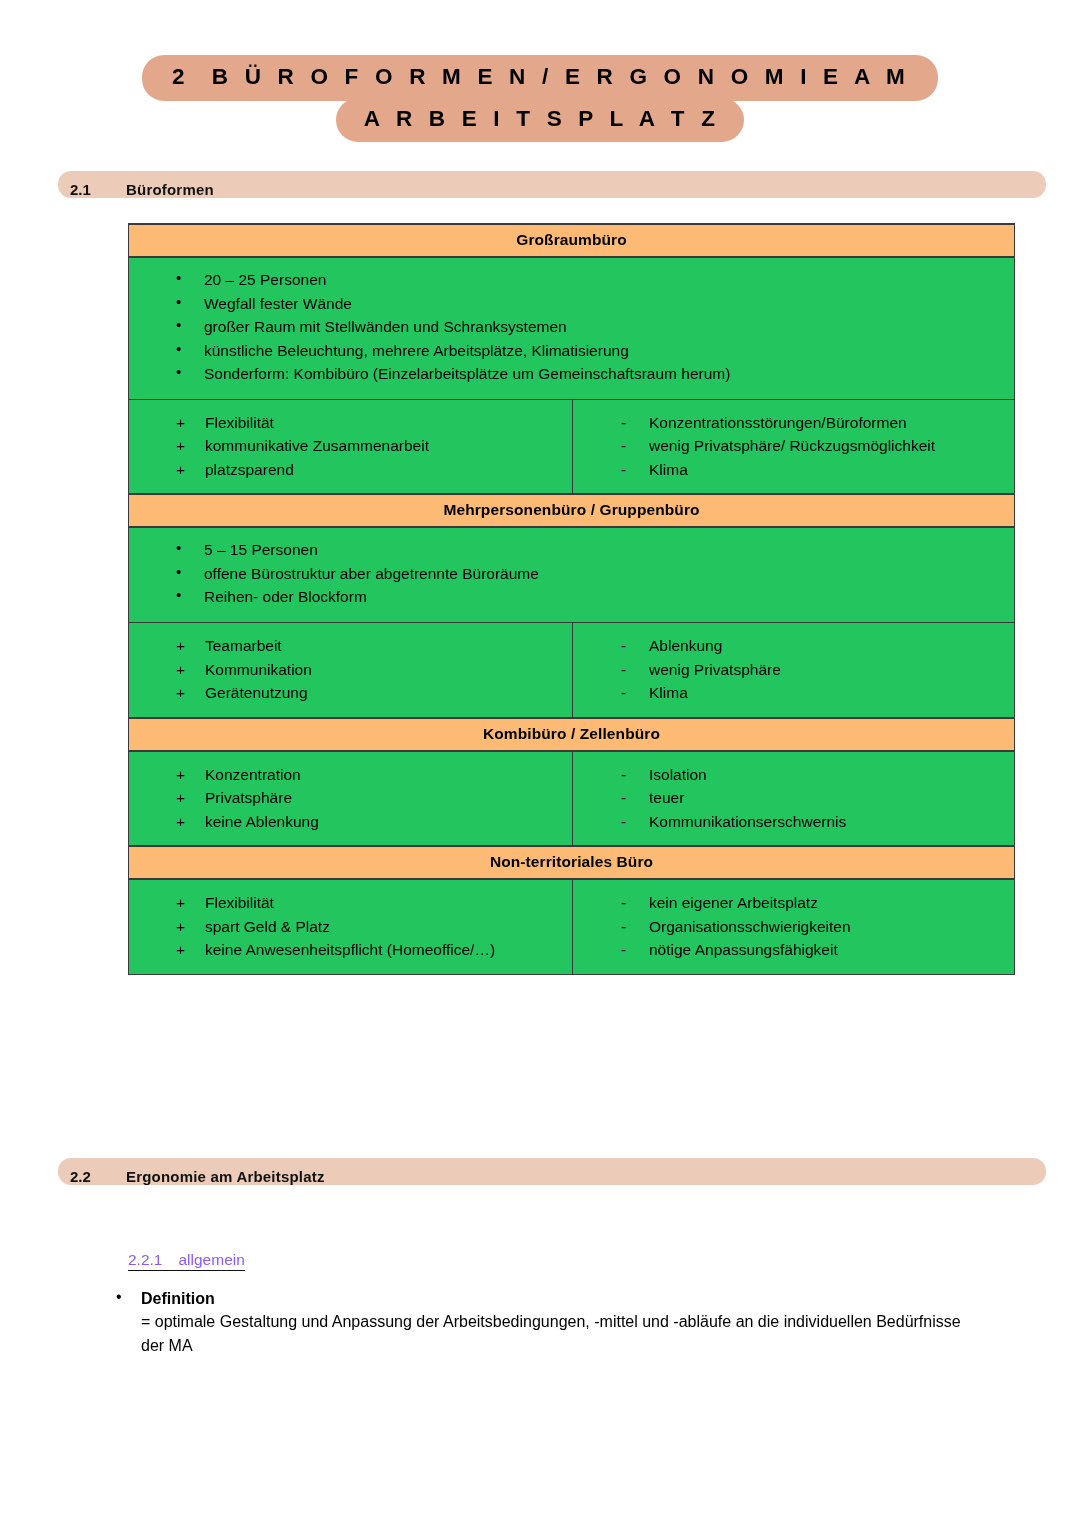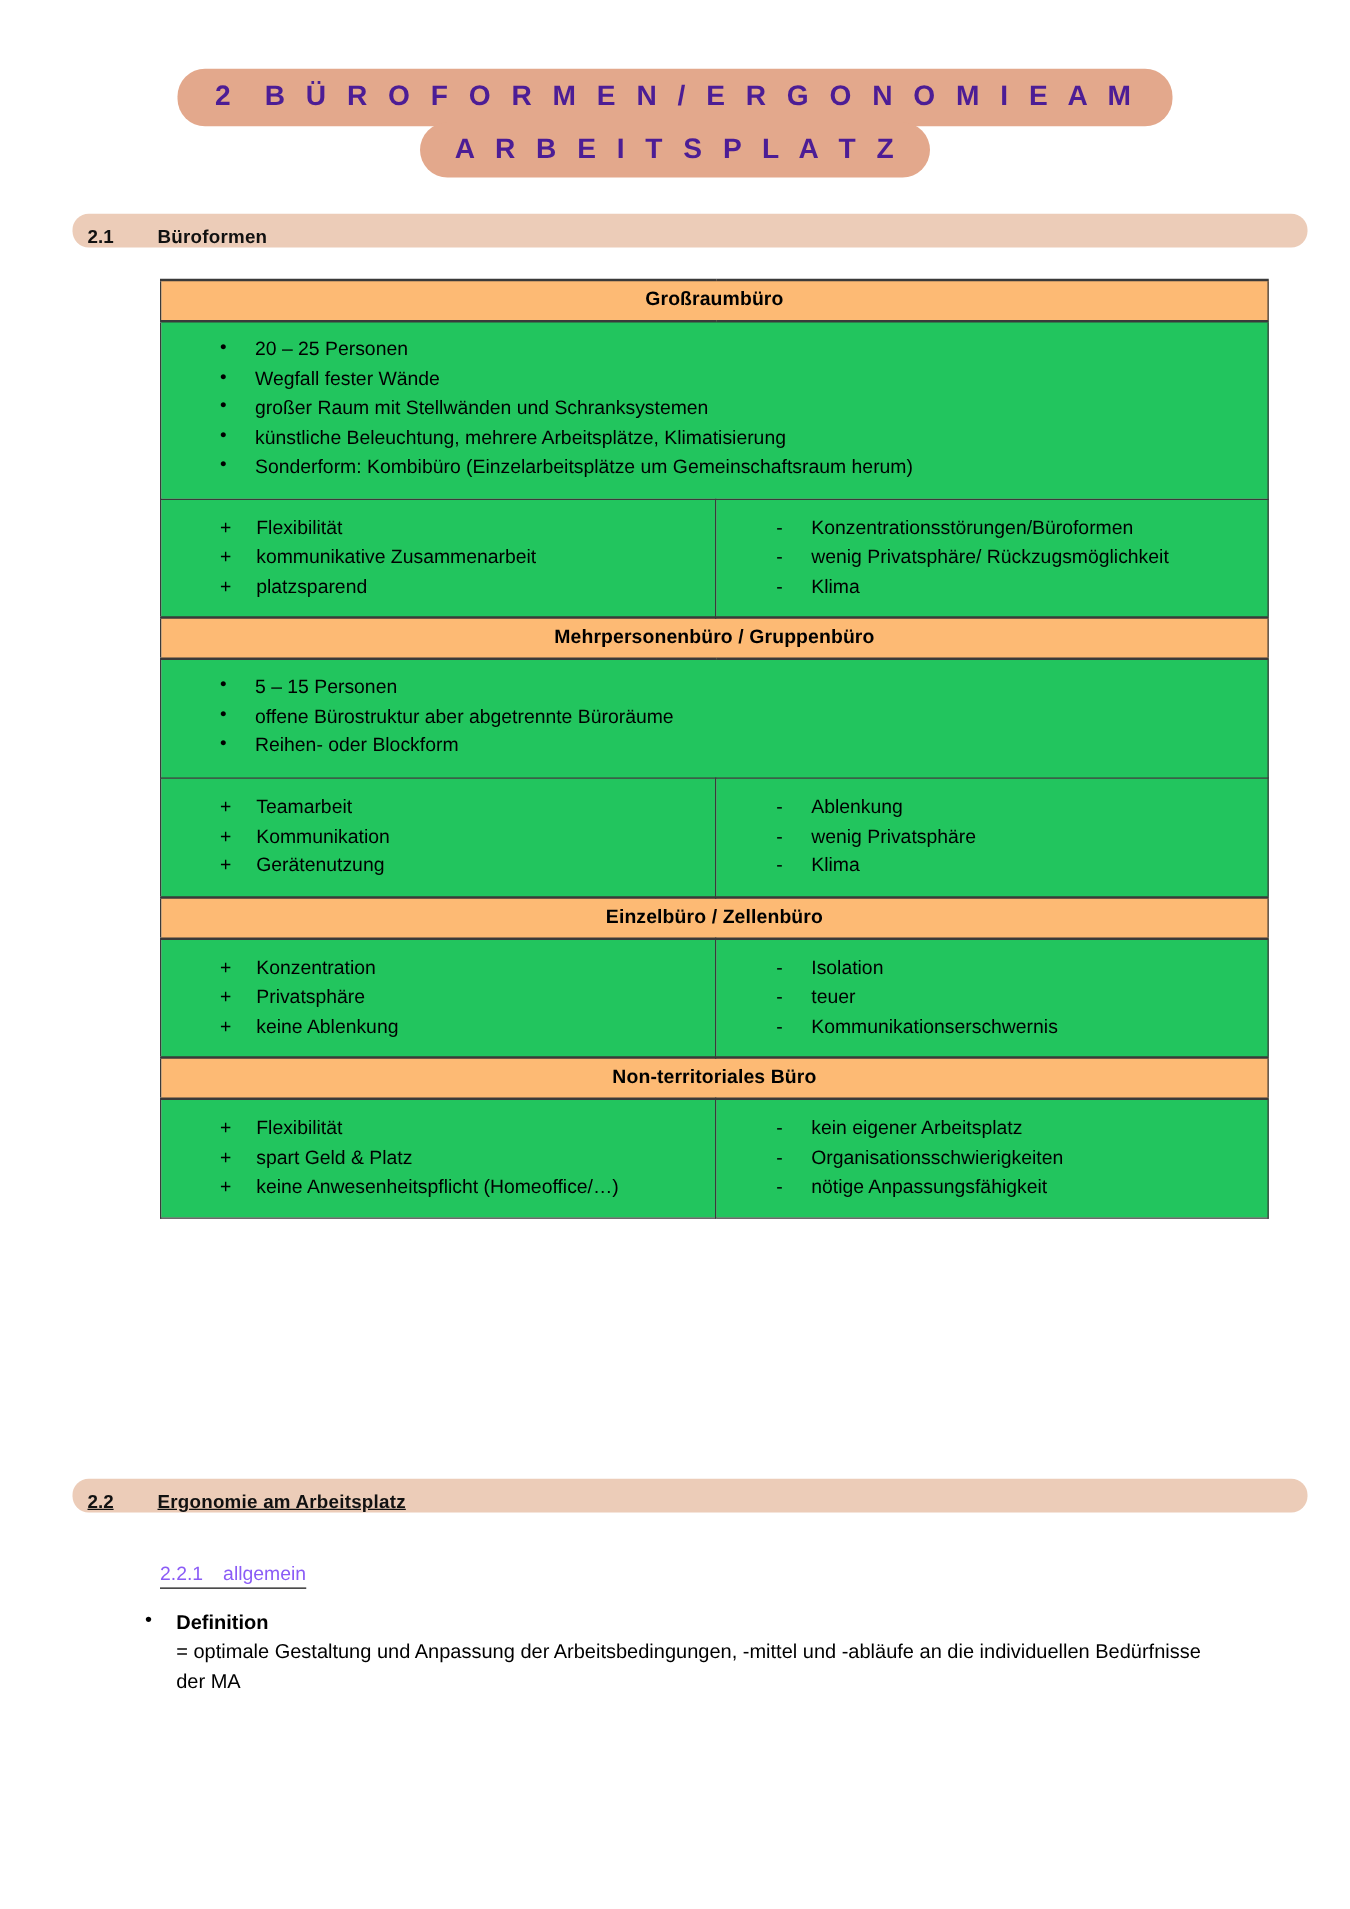--- a/index.html
+++ b/index.html
@@ -26,21 +26,21 @@
     text-align: center;
     margin: 0;
   }
   .title-pill {
     display: inline-block;
     background: #E3A88C;
     border-radius: 22px;
     font-size: 22.5px;
     font-weight: bold;
     letter-spacing: 5.2px;
-    color: #4c1d95;
+    color: #000000;
     line-height: 1.0;
   }
   .title-pill.line1 {
     padding: 11px 28px 12px 30px;
   }
   .title-pill.line2 {
     padding: 10px 24px 12px 28px;
     margin-top: -3px;
   }
   .title-num { margin-right: 22px; }
@@ -254,21 +254,21 @@
         </td>
         <td class="cons">
           <ul class="sign-list">
             <li><span class="sign">-</span><span>Ablenkung</span></li>
             <li><span class="sign">-</span><span>wenig Privatsphäre</span></li>
             <li><span class="sign">-</span><span>Klima</span></li>
           </ul>
         </td>
       </tr>
       <tr class="hdr">
-        <td colspan="2">Einzelbüro / Zellenbüro</td>
+        <td colspan="2">Kombibüro / Zellenbüro</td>
       </tr>
       <tr class="pc">
         <td class="pros">
           <ul class="sign-list">
             <li><span class="sign">+</span><span>Konzentration</span></li>
             <li><span class="sign">+</span><span>Privatsphäre</span></li>
             <li><span class="sign">+</span><span>keine Ablenkung</span></li>
           </ul>
         </td>
         <td class="cons">
@@ -294,21 +294,21 @@
           <ul class="sign-list">
             <li><span class="sign">-</span><span>kein eigener Arbeitsplatz</span></li>
             <li><span class="sign">-</span><span>Organisationsschwierigkeiten</span></li>
             <li><span class="sign">-</span><span>nötige Anpassungsfähigkeit</span></li>
           </ul>
         </td>
       </tr>
     </tbody>
 </table>
 
-<div class="section-bar" id="section-2-2-bar" style="position:absolute; left:58px; right:34px; top:1183px; margin:0;text-decoration:underline;">
+<div class="section-bar" id="section-2-2-bar" style="position:absolute; left:58px; right:34px; top:1158px; margin:0;">
   <span class="sb-num">2.2</span>
   <span class="sb-label">Ergonomie am Arbeitsplatz</span>
 </div>
 
 <div class="subheading" style="top:1251px;">
   <span class="sh-num">2.2.1</span><span>allgemein</span>
 </div>
 
 <div class="def-block" style="top:1290px;">
   <div class="def-bullet">

